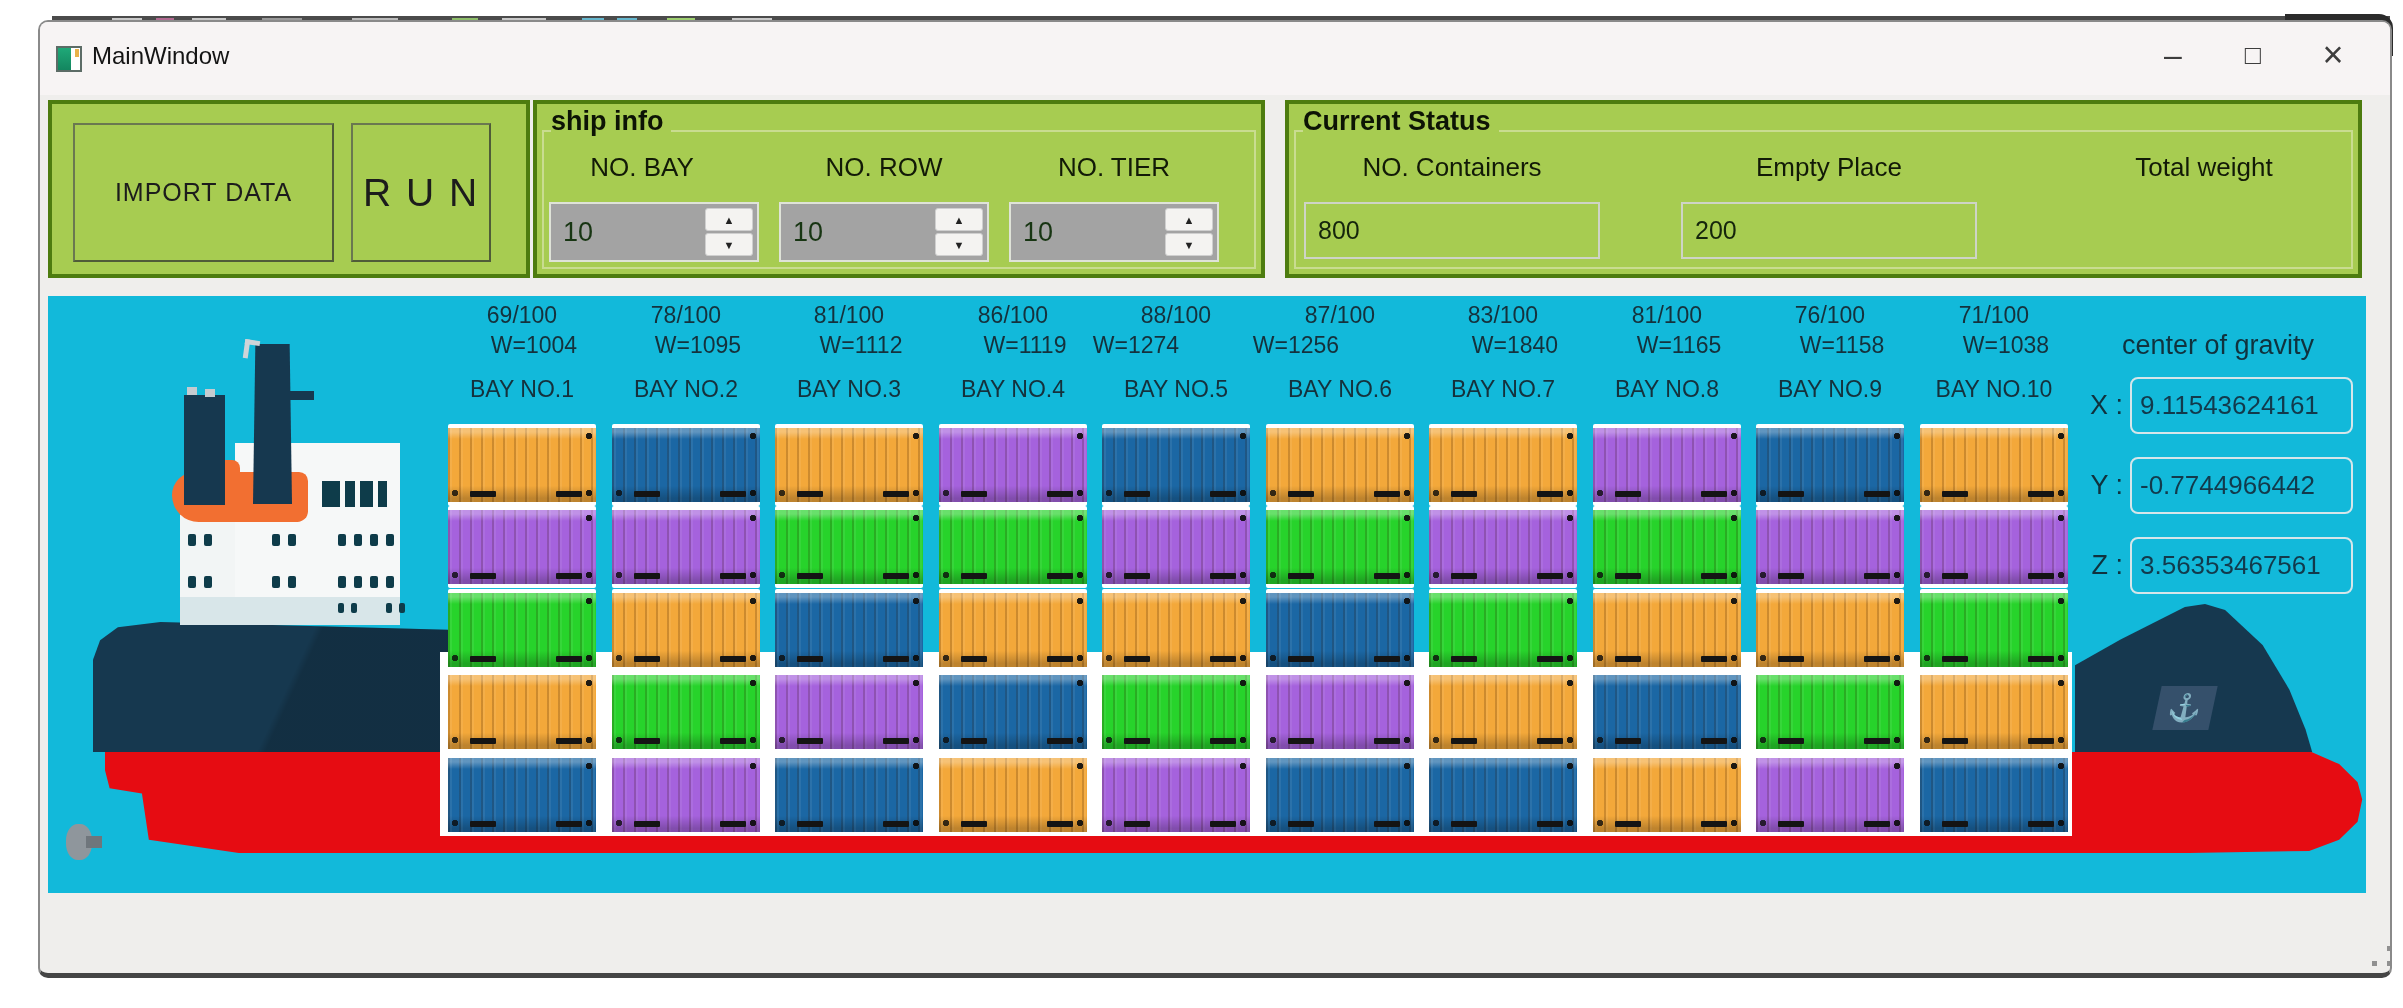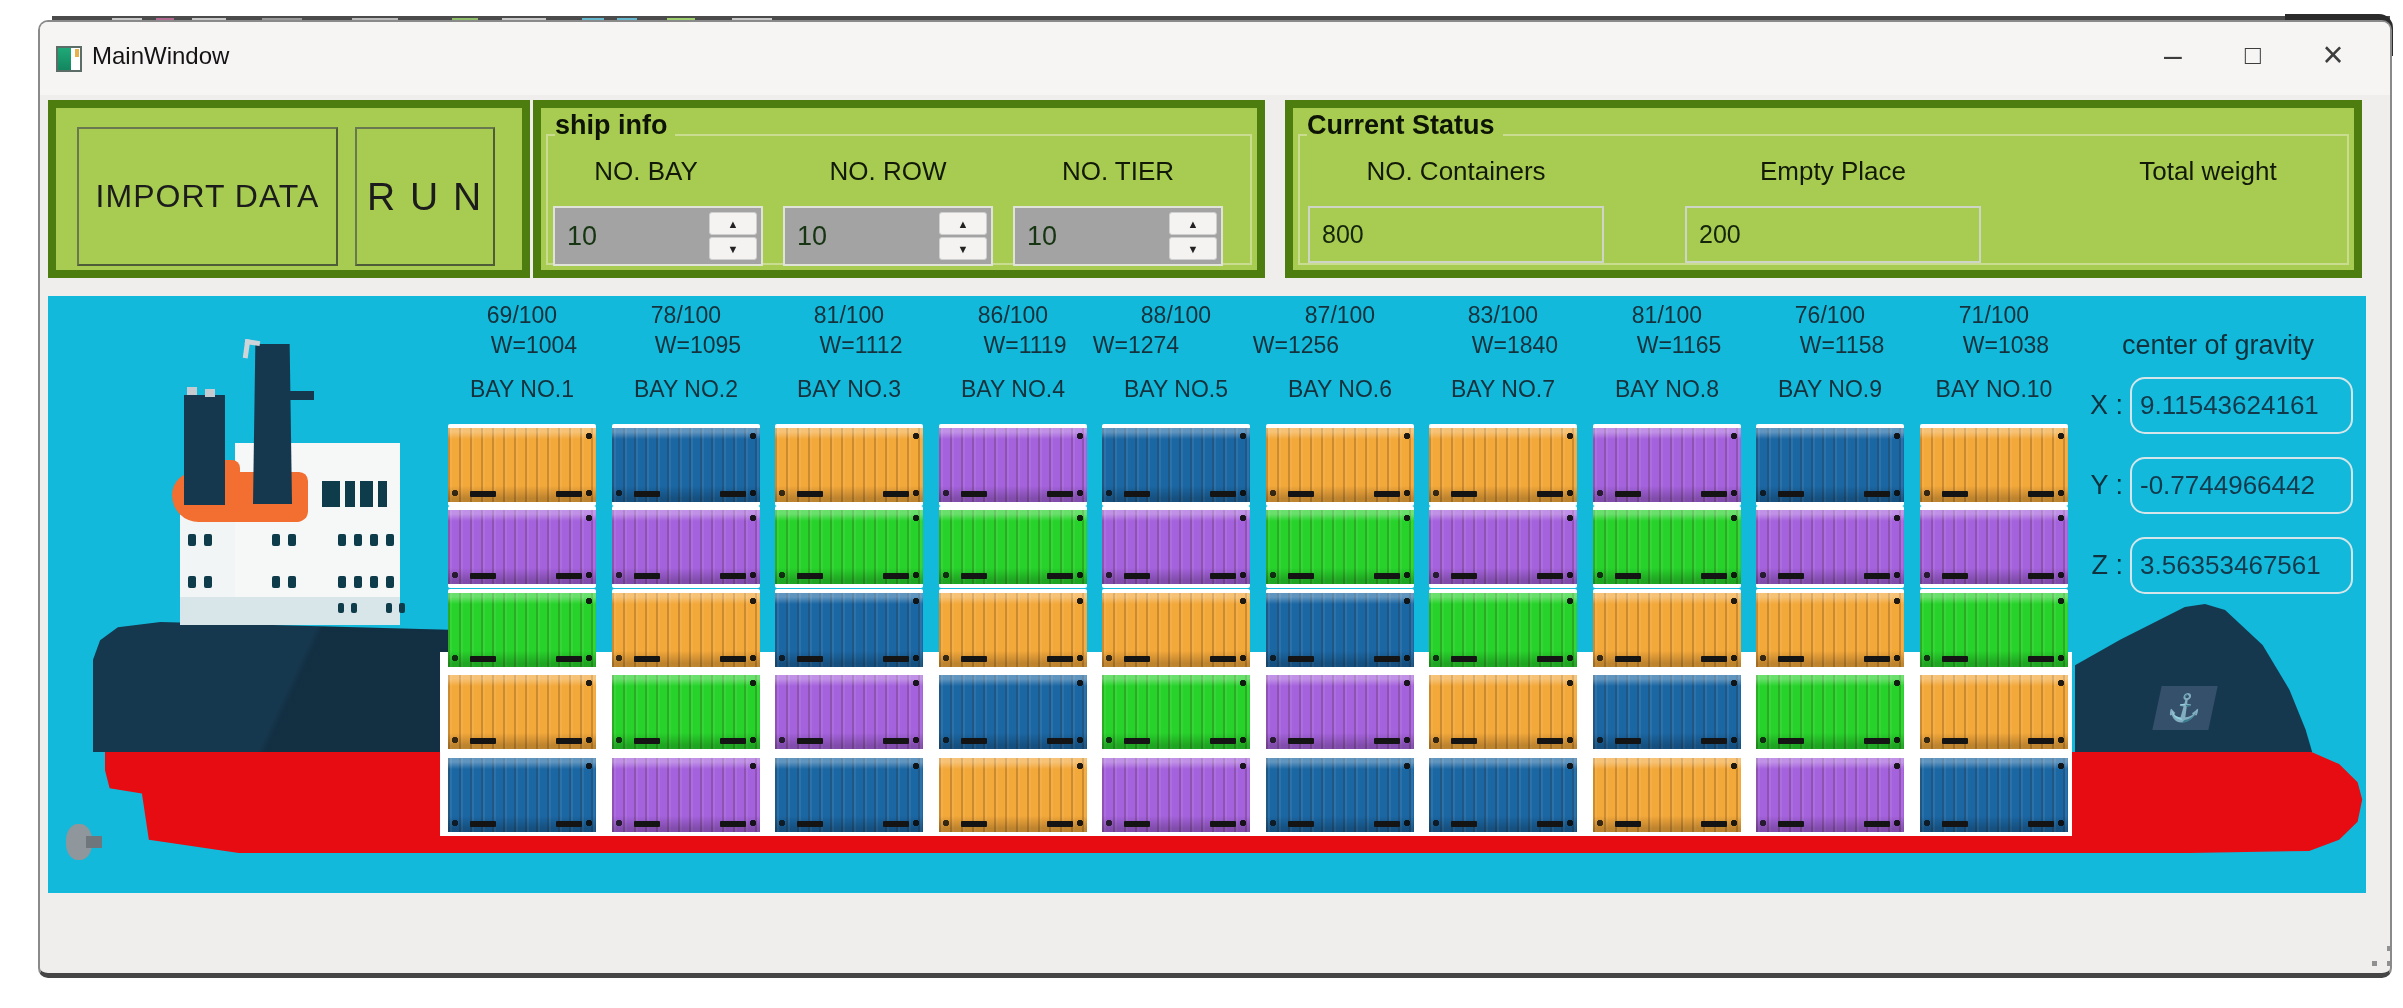--- a/index.html
+++ b/index.html
@@ -22,25 +22,25 @@
                     background:linear-gradient(180deg,#1fa978,#13865f); display:block; }
   .app-icon .ic-r { position:absolute; right:1px; top:1px; width:4px; height:8px; background:#e8b24a; display:block; }
   .title { position:absolute; left:52px; top:20px; font-size:24px; color:#141414; }
   .wc { position:absolute; top:11px; width:44px; height:44px; text-align:center; line-height:44px;
         color:#3d3d3d; cursor:pointer; }
   .wc-min { left:2111px; font-size:32px; }
   .wc-max { left:2191px; font-size:27px; }
   .wc-close { left:2271px; font-size:36px; }
 
   
-  .panel { position:absolute; background:#a7cc51; border:8px solid #4d7c0f;padding-left:44px; }
+  .panel { position:absolute; background:#a7cc51; border:4px solid #4d7c0f;padding-left:44px; }
   .toolbar { left:8px; top:78px; width:482px; height:178px; }
   .btn { position:absolute; background:#a7cc51; color:#1c1c1c; cursor:pointer;
          border:2px solid; border-color:#6a7850 #4f5c38 #4f5c38 #6a7850; }
-  .btn.import { left:21px; top:19px; width:261px; height:139px; font-size:32px; letter-spacing:1px; }
+  .btn.import { left:21px; top:19px; width:261px; height:139px; font-size:25px; letter-spacing:1px; }
   .btn.run { left:299px; top:19px; width:140px; height:139px; font-size:39px; letter-spacing:2px; }
 
   .group { }
   .shipinfo { left:493px; top:78px; width:732px; height:178px; }
   .status { left:1245px; top:78px; width:1077px; height:178px; }
   .gframe { position:absolute; left:5px; right:5px; top:26px; bottom:5px; border:2px solid #c9dc90; }
   .gtitle { position:absolute; left:14px; top:2px; font-size:27px; font-weight:700; color:#0d1405;
             background:#a7cc51; padding:0 8px 0 0; }
   .flabel { position:absolute; top:48px; width:210px; text-align:center; font-size:26px; color:#121a07; }
   .status .flabel { width:296px; }
@@ -121,21 +121,21 @@
       repeating-linear-gradient(90deg, rgba(50,20,0,.20) 0 2px, rgba(255,255,255,.07) 2px 4px, rgba(0,0,0,0) 4px 11px); }
   .container::before { content:""; position:absolute; bottom:5px; left:22px; width:26px; height:6px;
                background:#141414; border-radius:1px; box-shadow:86px 0 #141414; }
 
   
   .cog-title { position:absolute; left:2030px; top:34px; width:280px; text-align:center;
                font-size:27px; color:#10323e; }
   .cog-label { position:absolute; left:2005px; width:70px; text-align:right; line-height:57px;
                font-size:27px; color:#10323e; }
   .cog-box { position:absolute; left:2082px; width:223px; height:57px; background:#12b9da;
-             border:2px solid #d5e6ea; border-radius:15px; }
+             border:2px solid #d5e6ea; border-radius:8px; }
   .cog-box span { position:absolute; left:8px; top:0; line-height:53px; font-size:26px; color:#123a4c; white-space:nowrap; }
 
   .grip { position:absolute; right:28px; bottom:22px; width:5px; height:5px; background:transparent;
     box-shadow:30px 0 #909090, 30px 15px #909090, 15px 15px #909090, 30px 30px #909090, 15px 30px #909090, 0 30px #909090; }
 </style>
 </head>
 <body>
 
 <div class="screen">
 

